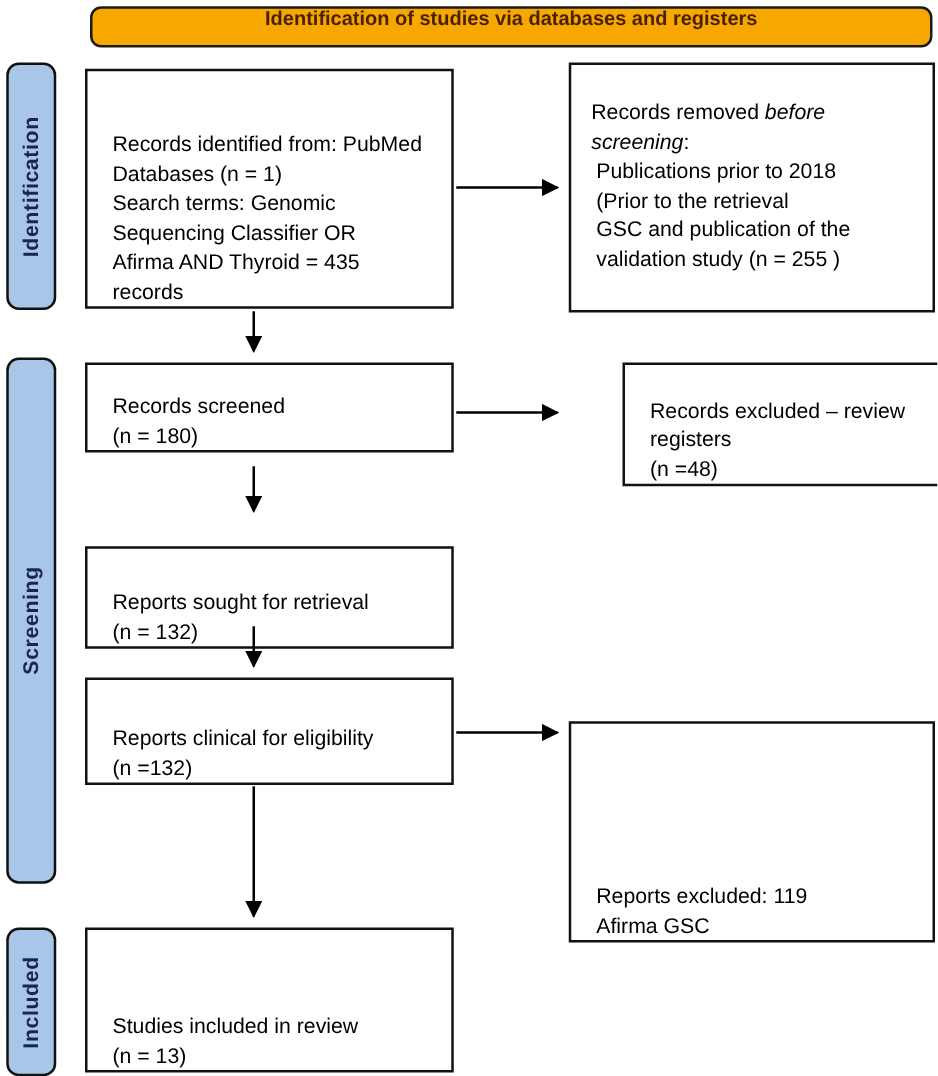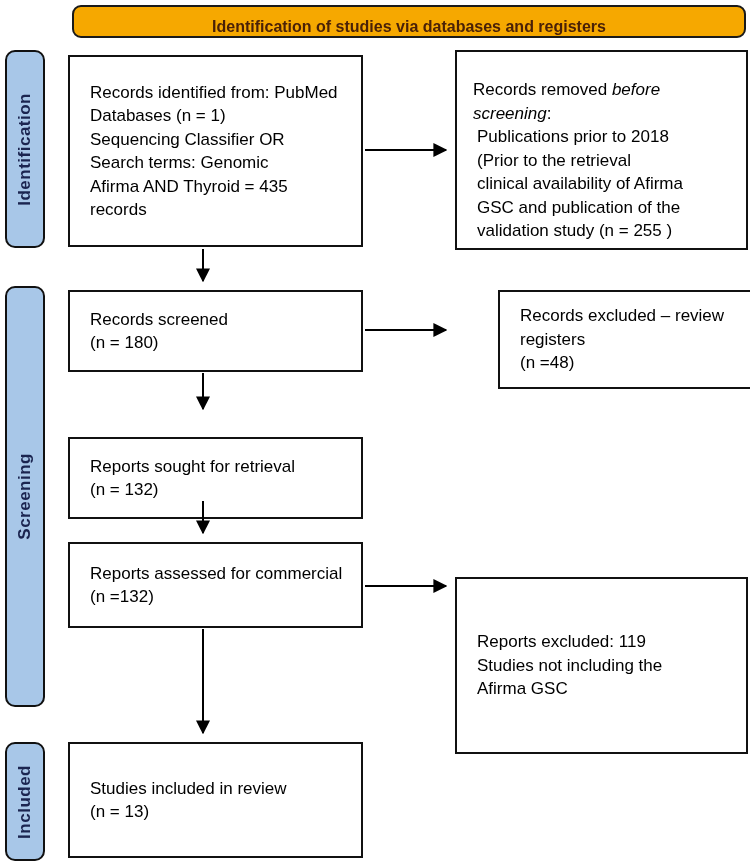--- a/index.html
+++ b/index.html
@@ -4,50 +4,50 @@
 <style>
   html,body{margin:0;padding:0;background:#ffffff;}
   .canvas{
     position:relative;width:750px;height:861px;background:#ffffff;
     font-family:"Liberation Sans",sans-serif;color:#000;overflow:hidden;
   }
   
   .banner{
     position:absolute;left:72px;top:5px;width:674px;height:33px;
     background:#F6A800;border:2px solid #1a1a1a;border-radius:9px;
-    display:flex;align-items:flex-end;justify-content:center;box-sizing:border-box;
+    display:flex;align-items:flex-start;justify-content:center;box-sizing:border-box;
   }
   .banner span{font-size:16px;font-weight:bold;color:#4A2107;}
   
   .stagebar{
     position:absolute;left:5px;width:40px;background:#A8C7E8;
     border:2px solid #111;border-radius:10px;box-sizing:border-box;
     display:flex;align-items:center;justify-content:center;
   }
   .stagebar .vtext{
     writing-mode:vertical-rl;transform:rotate(180deg);
     font-size:17px;font-weight:bold;color:#1b2550;letter-spacing:.5px;white-space:nowrap;
   }
   .bar-identification{top:50px;height:198px;}
   .bar-screening{top:286px;height:421px;}
   .bar-included{top:742px;height:119px;border-bottom-left-radius:10px;border-bottom-right-radius:10px;}
   
   .fbox{
     position:absolute;background:#fff;border:2.5px solid #111;box-sizing:border-box;
-    display:flex;flex-direction:column;justify-content:center;
+    display:flex;flex-direction:column;justify-content:flex-end;
     font-size:17px;line-height:23.5px;color:#000;
   }
   .fbox .ln{padding-left:20px;white-space:nowrap;}
   .fbox .ln.indent{}
   .fbox.topalign{justify-content:flex-start;}
   .col-left{left:68px;width:295px;}
   .col-right{left:455px;width:293px;}
   .box-identified{top:55px;height:192px;}
   .box-removed{top:50px;height:200px;padding-top:26px;}
-  .box-screened{top:290px;height:82px;}
+  .box-screened{top:290px;height:72px;}
   .box-excluded-review{top:290px;height:99px;margin-left:43px;}
   .box-sought{top:437px;height:82px;}
   .box-assessed{top:542px;height:86px;}
   .box-reports-excluded{top:577px;height:177px;}
   .box-included{top:742px;height:116px;}
   .wrapln{padding-left:16px;padding-right:10px;}
   .ital{font-style:italic;}
   
   .arrows{position:absolute;left:0;top:0;width:750px;height:861px;pointer-events:none;}
 </style>
@@ -66,64 +66,62 @@
   <div class="stagebar bar-screening">
     <span class="vtext">Screening</span>
   </div>
   <div class="stagebar bar-included">
     <span class="vtext">Included</span>
   </div>
 
   <div class="fbox col-left box-identified">
     <div class="ln">Records identified from: PubMed</div>
     <div class="ln indent">Databases (n = 1)</div>
+    <div class="ln indent">Search terms: Genomic</div>
     <div class="ln indent">Sequencing Classifier OR</div>
-    <div class="ln indent">Search terms: Genomic</div>
     <div class="ln indent">Afirma AND Thyroid = 435</div>
     <div class="ln indent">records</div>
   </div>
 
   <div class="fbox col-left box-screened">
     <div class="ln">Records screened</div>
     <div class="ln">(n = 180)</div>
   </div>
 
   <div class="fbox col-left box-sought">
     <div class="ln">Reports sought for retrieval</div>
     <div class="ln">(n = 132)</div>
   </div>
 
   <div class="fbox col-left box-assessed">
-    <div class="ln">Reports assessed for commercial</div>
+    <div class="ln">Reports clinical for eligibility</div>
     <div class="ln">(n =132)</div>
   </div>
 
   <div class="fbox col-left box-included">
     <div class="ln">Studies included in review</div>
     <div class="ln">(n = 13)</div>
   </div>
 
   <div class="fbox topalign col-right box-removed">
     <div class="wrapln"><span>Records removed </span><span class="ital">before screening</span><span>:</span></div>
     <div class="ln indent">Publications prior to 2018</div>
     <div class="ln indent">(Prior to the retrieval</div>
-    <div class="ln indent">clinical availability of Afirma</div>
     <div class="ln indent">GSC and publication of the</div>
     <div class="ln indent">validation study (n = 255 )</div>
   </div>
 
   <div class="fbox col-right box-excluded-review">
     <div class="ln">Records excluded – review</div>
     <div class="ln">registers</div>
     <div class="ln">(n =48)</div>
   </div>
 
   <div class="fbox col-right box-reports-excluded">
     <div class="ln">Reports excluded: 119</div>
-    <div class="ln indent">Studies not including the</div>
     <div class="ln indent">Afirma GSC</div>
   </div>
 
   <svg class="arrows" viewBox="0 0 750 861" xmlns="http://www.w3.org/2000/svg">
     <defs>
       <marker id="ah" viewBox="0 0 10 10" refX="9" refY="5" markerWidth="7" markerHeight="7" orient="auto-start-reverse">
         <path d="M0,0 L10,5 L0,10 z" fill="#000"></path>
       </marker>
     </defs>
     <line x1="365" y1="150" x2="446" y2="150" stroke="#000" stroke-width="2" marker-end="url(#ah)"></line>

